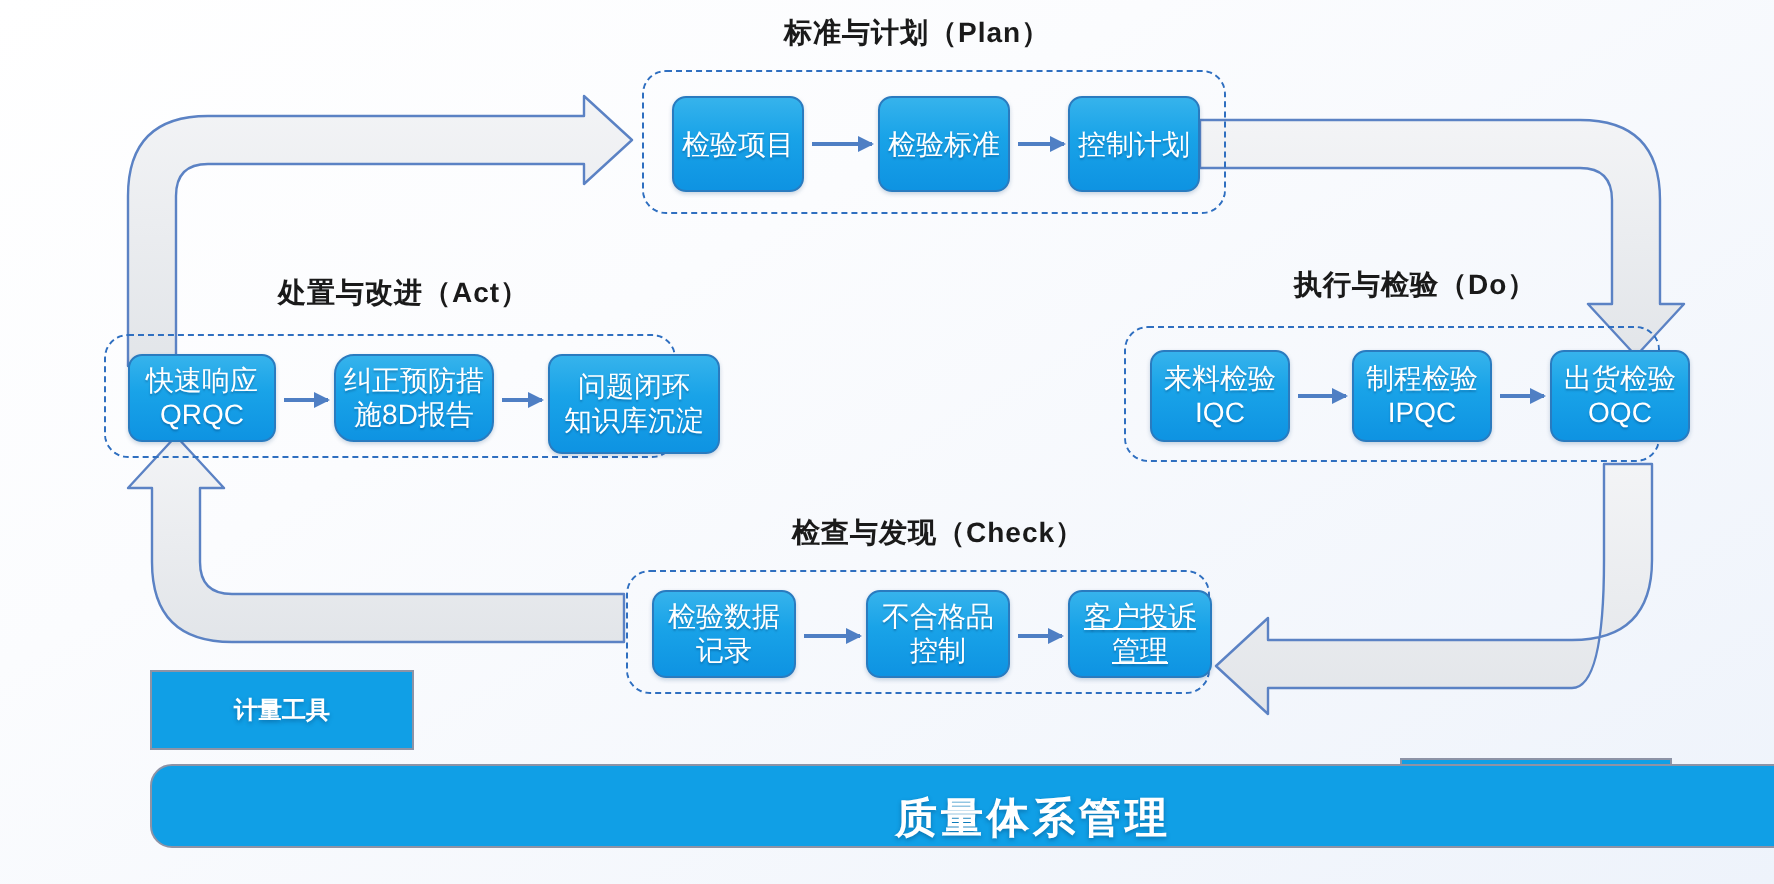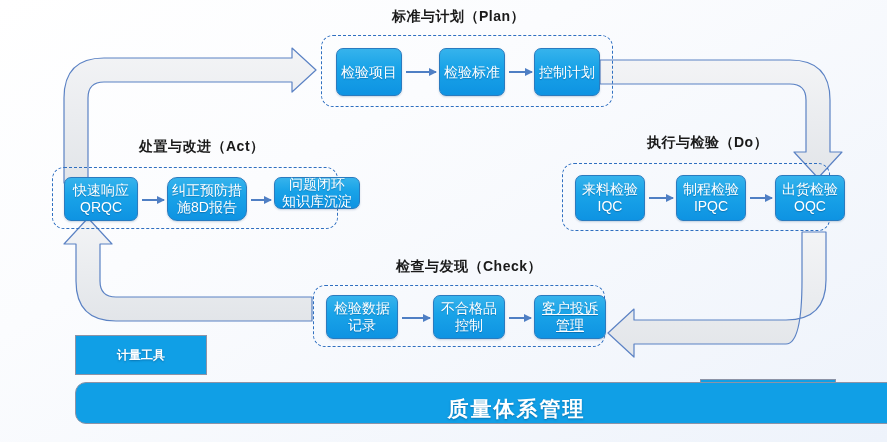--- a/index.html
+++ b/index.html
@@ -184,21 +184,21 @@
       </div>
     </div>
     <div class="mini-arrow" style="left:89px;top:31px;width:22px;"></div>
     <div class="node" style="left:114px;top:9px;width:80px;height:44px;border-radius:10px;">
       <div>
         <span>纠正预防措</span>
         <span>施8D报告</span>
       </div>
     </div>
     <div class="mini-arrow" style="left:198px;top:31px;width:20px;"></div>
-    <div class="node" style="left:221px;top:9px;width:86px;height:32px;">
+    <div class="node" style="left:221px;top:9px;width:86px;height:50px;">
       <div>
         <span>问题闭环</span>
         <span>知识库沉淀</span>
       </div>
     </div>
   </div>
 
   <div class="bar bar-small" style="left:75px;top:335px;width:132px;height:40px;">
     <span>计量工具</span>
   </div>

